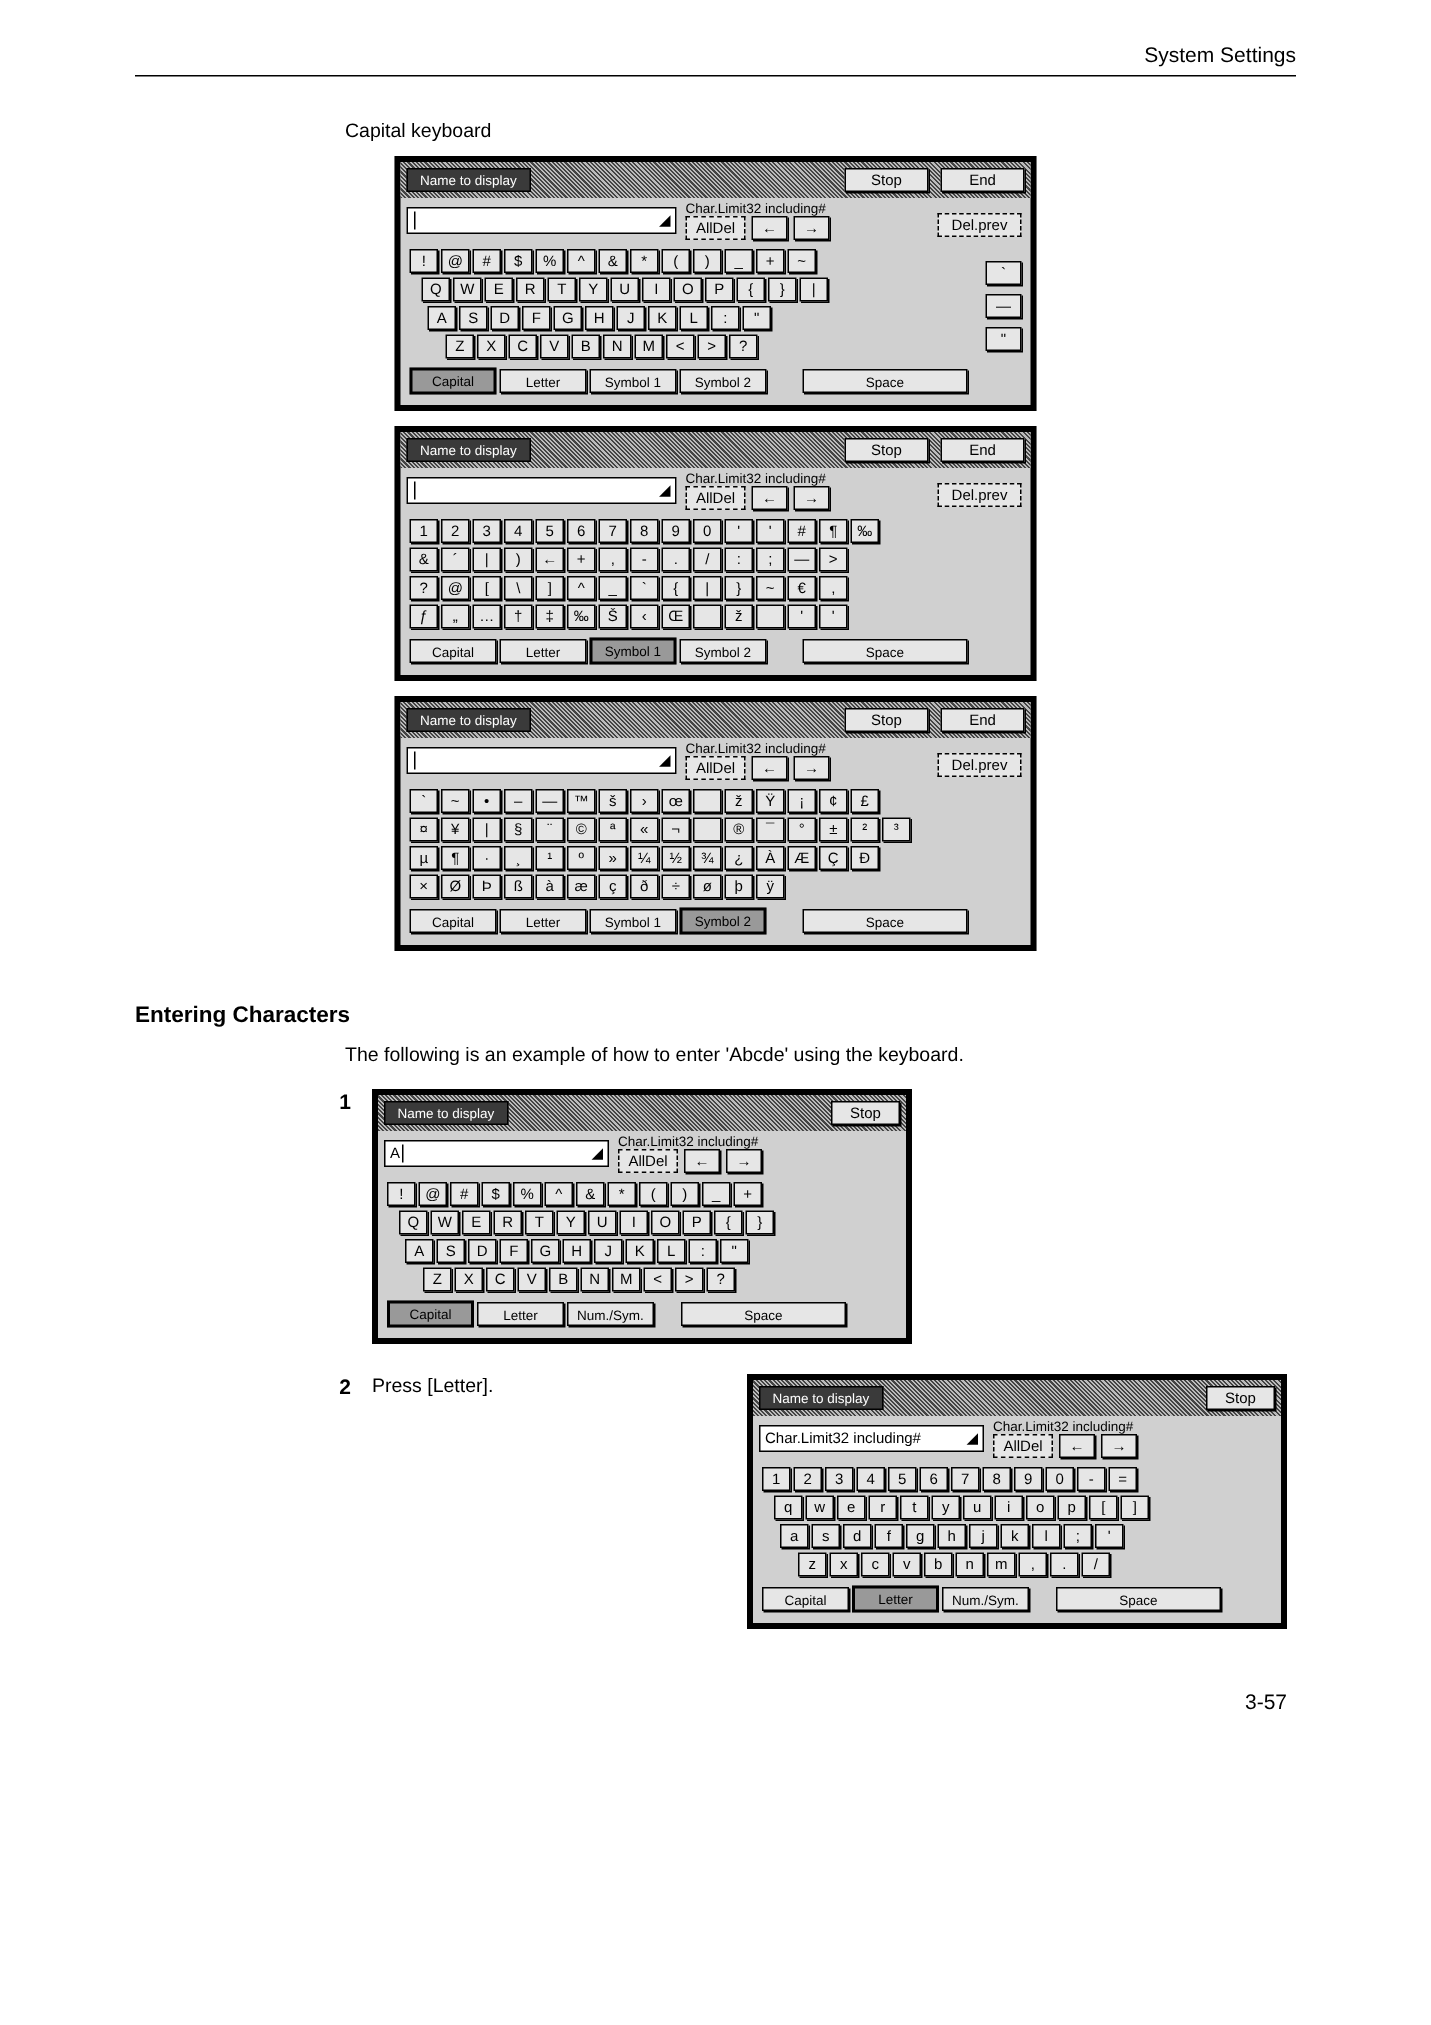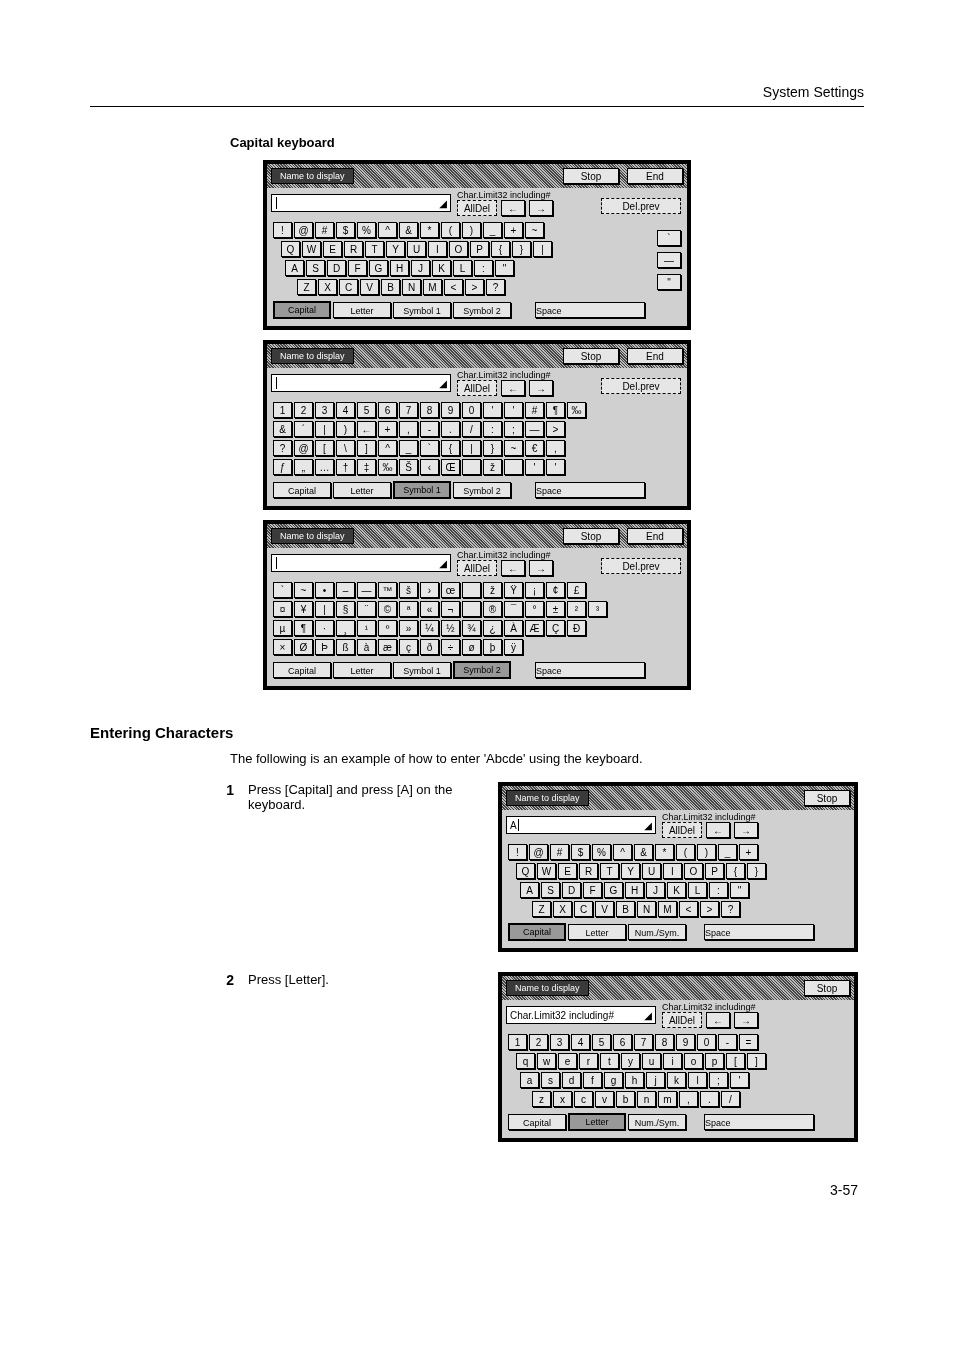--- a/index.html
+++ b/index.html
@@ -1,47 +1,47 @@
 <!DOCTYPE html>
 <html><head>
 <meta charset="utf-8">
 <style>
   body { margin:0; background:#fff; font-family:Arial,Helvetica,sans-serif; color:#000; width:954px; }
-  .page { padding:84px 90px 40px 90px; }
+  .page { padding:28px 90px 40px 90px; }
   .header-right { text-align:right; font-size:14px; margin-bottom:6px; }
   .hr { border-top:1px solid #000; margin-bottom:18px; }
-  .sub-head { font-weight:bold; font-size:13px; margin-top:28px; margin-bottom:10px; margin-left:140px; }
+  .sub-head { font-weight:normal; font-size:13px; margin-top:28px; margin-bottom:10px; margin-left:140px; }
   .kb-wrap { text-align:center; margin:6px 0 10px 0; }
   .kb { display:inline-block; border:4px solid #000; background:#d0d0d0; padding:0 0 4px 0; width:428px; text-align:left; position:relative; box-sizing:border-box; }
   .hatch { background: repeating-linear-gradient(45deg,#444,#444 1px,#bbb 1px,#bbb 2px); }
   .toprow { display:flex; align-items:flex-end; padding:2px 0; }
   .toprow .tspacer { flex:1; }
   .titlebox { background:#3a3a3a; color:#fff; font-size:9px; padding:2px 8px; border:1px solid #000; margin:2px 4px; display:inline-block; }
   .btn { display:inline-block; border:1px solid #000; background:#e6e6e6; font-size:10px; text-align:center; box-shadow:1px 1px 0 #000; box-sizing:border-box; }
   .btn.dashed { border:1px dashed #000; box-shadow:none; }
   .fieldrow { display:flex; align-items:center; margin:2px 4px 6px 4px; }
   .field { background:#fff; border:1px solid #000; height:18px; flex:0 0 180px; font-size:10px; padding:1px 3px; box-sizing:border-box; display:flex; align-items:center;}
   .field .cursor { display:inline-block; width:1px; height:12px; background:#000; margin-left:1px; }
   .field .handle { margin-left:auto; font-size:10px; }
   .flimit { font-size:9px; margin-left:6px; }
   .ctrlgroup { display:flex; gap:4px; margin-left:6px; }
   .keyrow { display:flex; gap:2px; margin:3px 6px; align-items:center; }
   .key { width:19px; height:16px; line-height:16px; text-align:center; font-size:10px; border:1px solid #000; background:#e6e6e6; box-shadow:1px 1px 0 #000; box-sizing:border-box; font-family:Arial,Helvetica,sans-serif; }
   .tab { width:58px; height:16px; line-height:16px; font-size:9px; text-align:center; border:1px solid #000; background:#e6e6e6; box-shadow:1px 1px 0 #000; box-sizing:border-box;}
   .tab.active { background:#999; border:2px solid #000; box-shadow:none; height:18px; line-height:14px; }
-  .space { width:110px; height:16px; line-height:16px; font-size:9px; text-align:left; border:1px solid #000; background:#e6e6e6; box-shadow:1px 1px 0 #000; box-sizing:border-box;}
+  .space { width:110px; height:16px; line-height:16px; font-size:9px; text-align:center; border:1px solid #000; background:#e6e6e6; box-shadow:1px 1px 0 #000; box-sizing:border-box;}
   .side { position:absolute; right:6px; display:flex; flex-direction:column; gap:6px; }
   .sidekey { width:24px; height:16px; border:1px solid #000; background:#e6e6e6; box-shadow:1px 1px 0 #000; font-size:10px; text-align:center; line-height:16px; box-sizing:border-box; }
   .h2 { font-weight:bold; font-size:15px; margin-top:34px; }
   .intro { font-size:13px; margin:10px 0 16px 140px; }
   .steprow { display:flex; align-items:flex-start; margin-top:10px; }
   .stepnum { width:48px; text-align:right; font-weight:bold; font-size:14px; padding-right:14px; margin-left:96px; }
   .steptext { width:240px; font-size:13px; padding-right:10px; }
   .pagenum { text-align:right; font-size:14px; margin-top:40px; padding-right:6px;}
-  .delprev { position:absolute; right:6px; top:34px; width:80px; height:16px; }
+  .delprev { position:absolute; right:6px; top:34px; width:56px; height:16px; }
 </style>
 </head>
 <body>
 
 <div class="page">
   <div class="header-right">System Settings</div>
   <div class="hr"></div>
 
   <div class="sub-head">Capital keyboard</div>
   <div class="kb-wrap">
@@ -335,21 +335,20 @@
         <div class="space">Space</div>
       </div>
     </div>
   </div>
 
   <div class="h2">Entering Characters</div>
   <div class="intro">The following is an example of how to enter 'Abcde' using the keyboard.</div>
 
   <div class="steprow">
     <div class="stepnum">1</div>
-    <div class="steptext">Press [Capital] and press [A] on the keyboard.</div>
     <div>
       <div class="kb" style="width:360px;">
         <div class="toprow hatch">
           <div class="titlebox">Name to display</div>
           <div class="tspacer"></div>
           <div class="btn" style="width:46px;height:16px;line-height:16px;margin:2px 4px;">Stop</div>
         </div>
         <div class="fieldrow">
           <div class="field" style="flex:0 0 150px;">
               <span>A</span>

